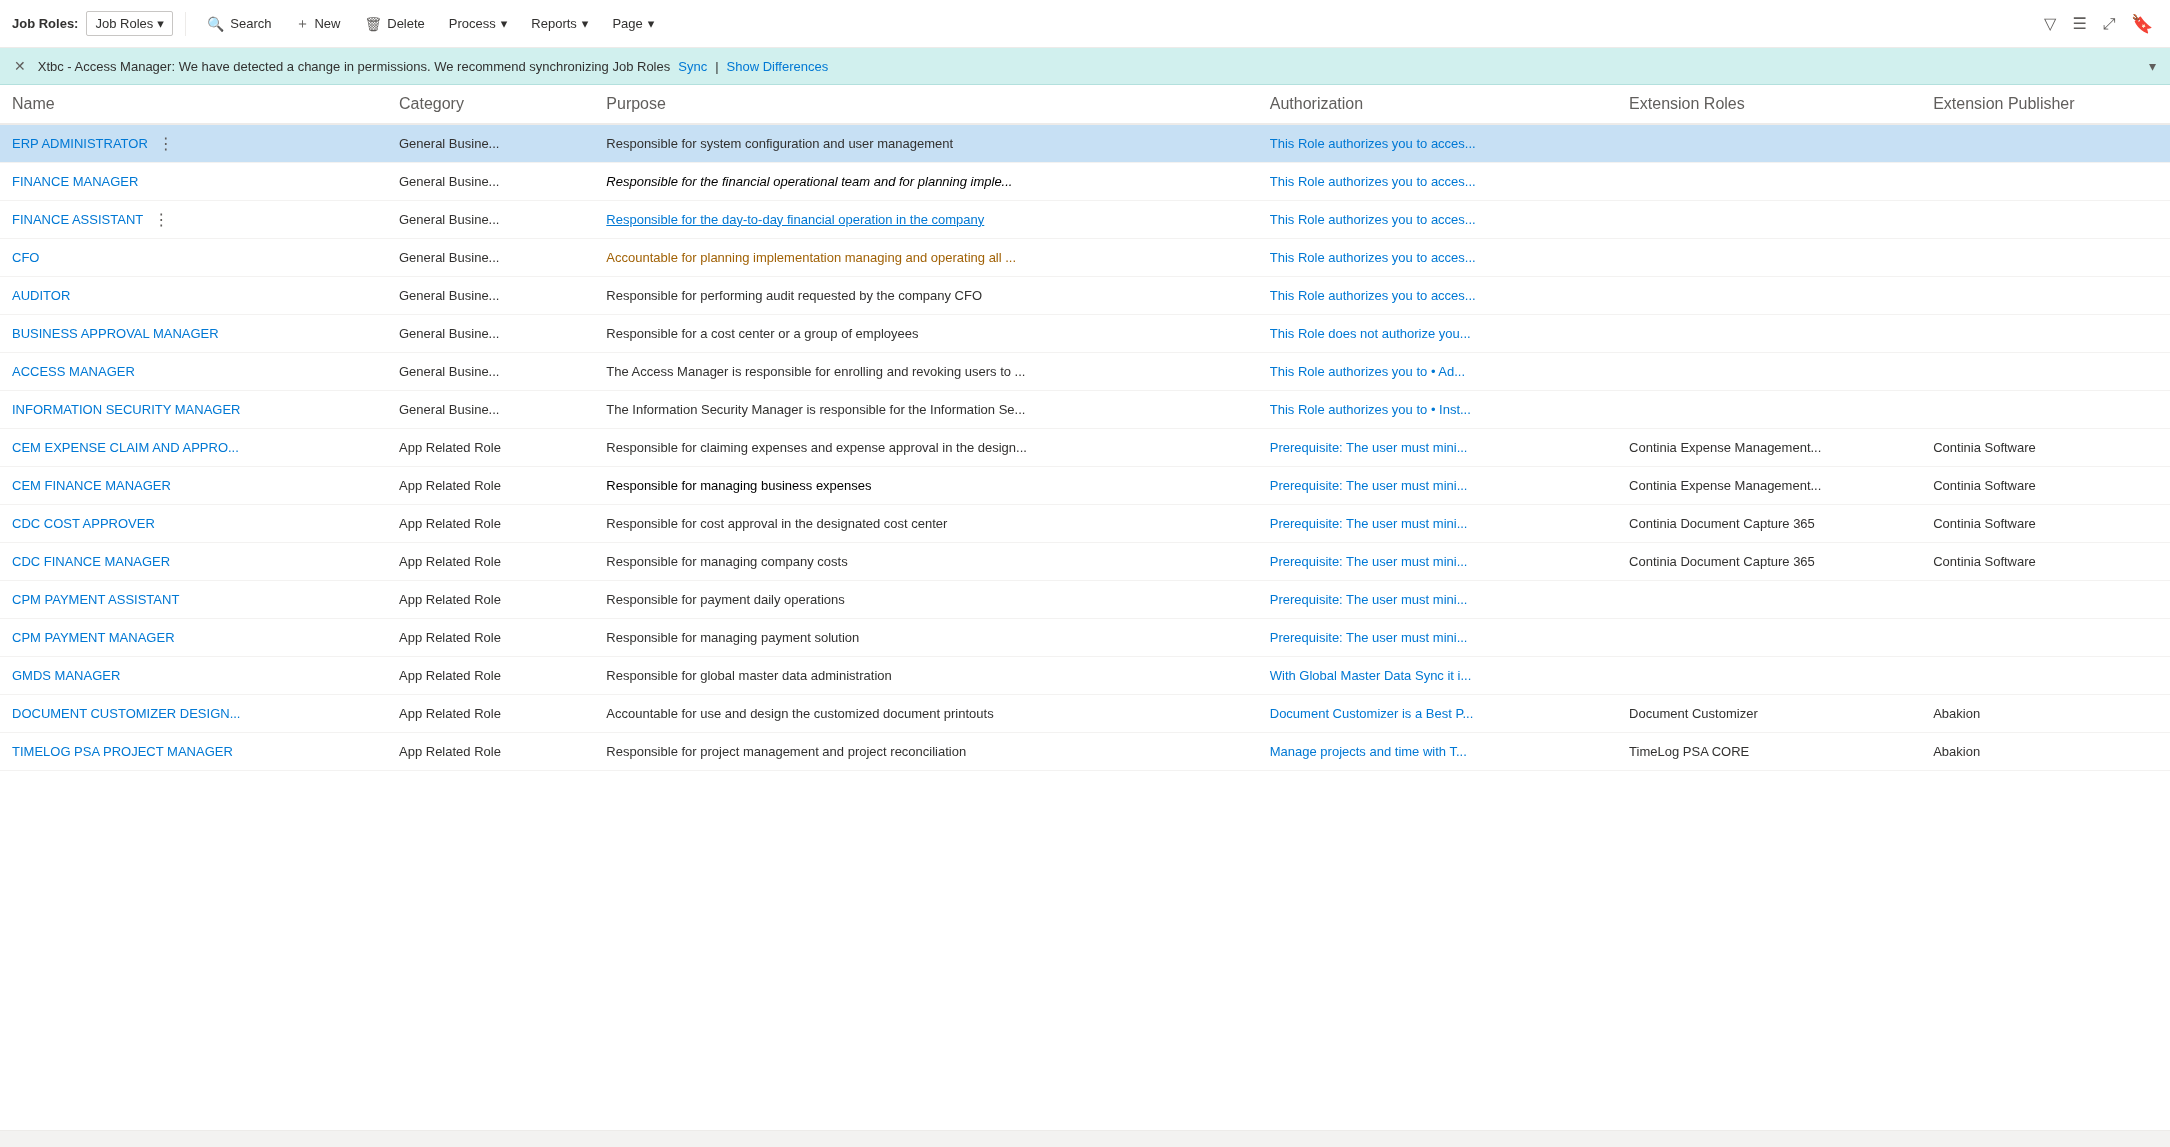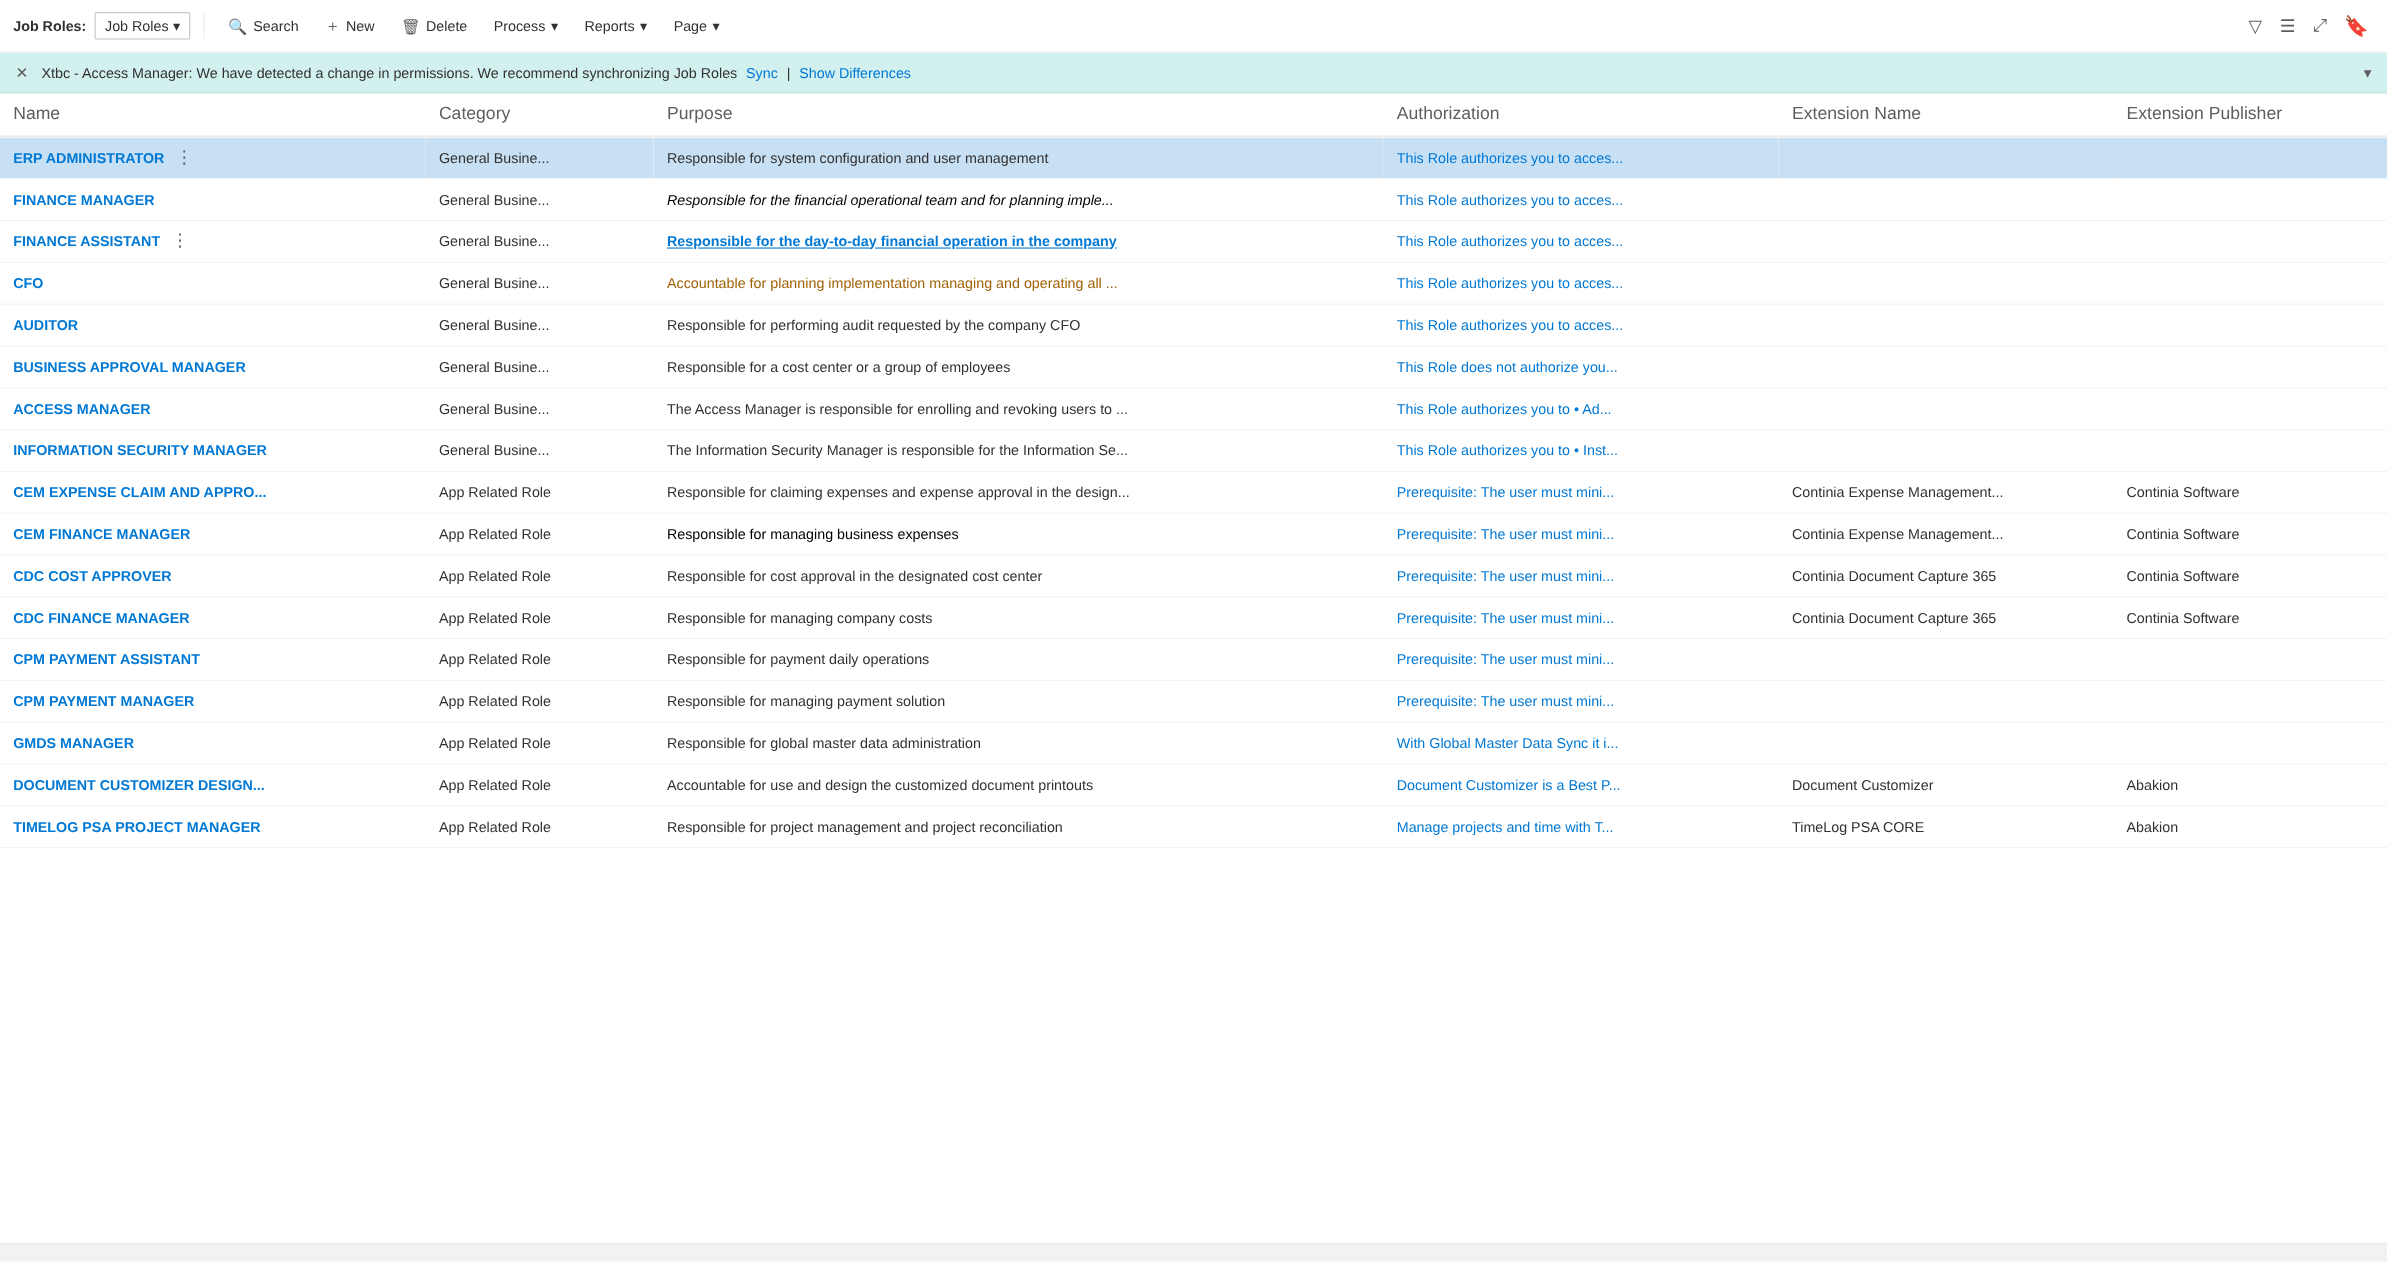--- a/index.html
+++ b/index.html
@@ -136,21 +136,21 @@
       padding: 9px 12px;
       font-size: 13px;
       white-space: nowrap;
       overflow: hidden;
       text-overflow: ellipsis;
       vertical-align: middle;
     }
     td a, .name-link {
       color: #0078d4;
       text-decoration: none;
-      font-weight: 700;
+      font-weight: 400;
     }
 
     .row-menu-icon {
       color: #605e5c;
       font-size: 16px;
       cursor: pointer;
       padding: 0 4px;
     }
 
     .purpose-link {
@@ -233,21 +233,21 @@
 
 <div class="main-content">
   <div class="table-container">
     <table>
       <thead>
         <tr>
           <th>Name</th>
           <th>Category</th>
           <th>Purpose</th>
           <th>Authorization</th>
-          <th>Extension Name</th>
+          <th>Extension Roles</th>
           <th>Extension Publisher</th>
         </tr>
       </thead>
       <tbody id="table-body">
       <tr class="selected">
             <td style="padding: 0px 12px; height: 38px;">
               <div class="name-cell-wrapper">
                 <a href="#" class="name-link">ERP ADMINISTRATOR</a>
                 <span class="row-menu-icon">⋮</span>
               </div>

